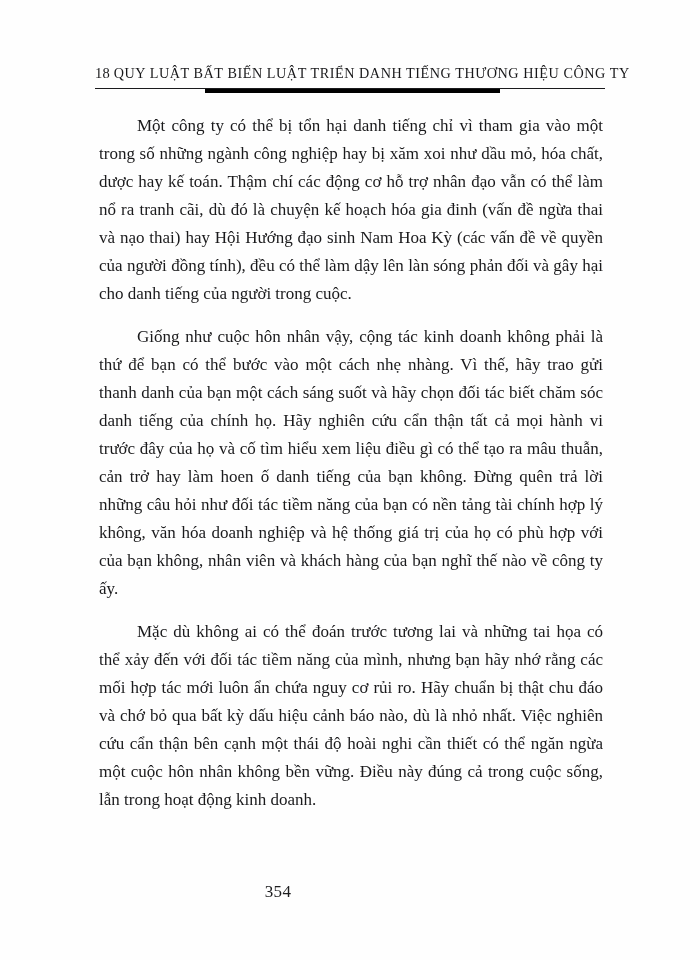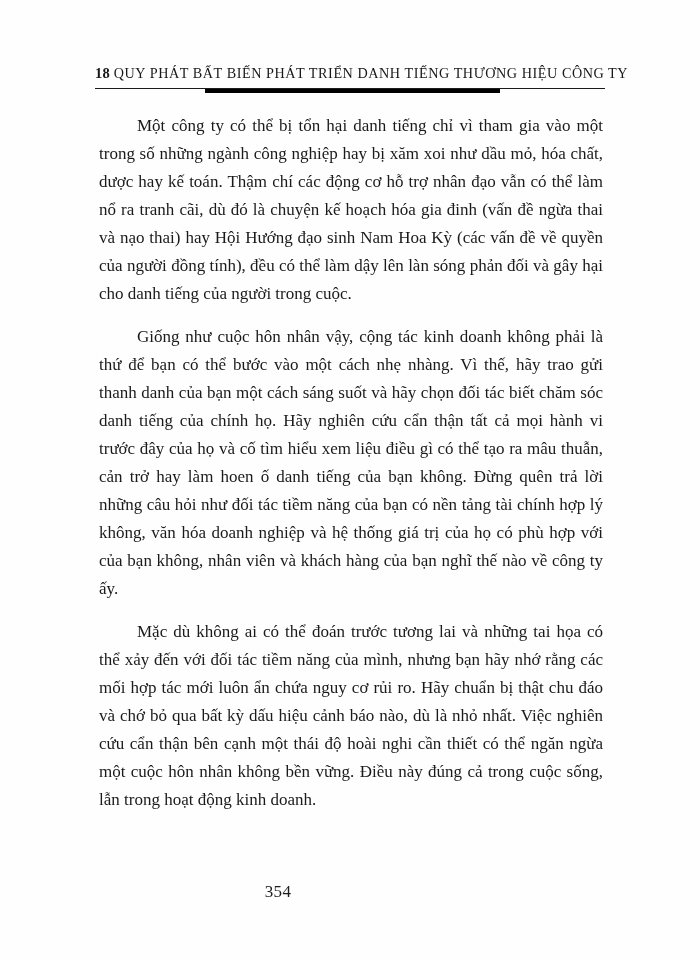--- a/index.html
+++ b/index.html
@@ -34,21 +34,21 @@
   #running-head-text {
     font-family: "Liberation Serif", "DejaVu Serif", serif;
     font-size: 12.5px;
     letter-spacing: 0.55px;
     color: #18181a;
     white-space: nowrap;
     display: inline-block;
     line-height: 1.15;
   }
   #running-head-text .chapnum {
-    font-weight: bold;
+    font-weight: normal;
     font-size: 14.5px;
     letter-spacing: 0.2px;
   }
   #running-head-text .smallcaps {
     font-variant: small-caps;
     font-size: 14.2px;
   }
 
   
   #header-rule {
@@ -112,21 +112,21 @@
     letter-spacing: 0.4px;
   }
 </style>
 </head>
 <body>
 
 <div id="page">
 
   <div id="running-head">
     <div id="running-head-text">
-      <span class="chapnum">18&nbsp;</span><span class="smallcaps">QUY PHÁT BẤT BIẾN PHÁT TRIỂN DANH TIẾNG THƯƠNG HIỆU CÔNG TY</span>
+      <span class="chapnum">18&nbsp;</span><span class="smallcaps">QUY LUẬT BẤT BIẾN LUẬT TRIỂN DANH TIẾNG THƯƠNG HIỆU CÔNG TY</span>
     </div>
   </div>
 
   <div id="header-rule">
     <div class="thin-line"></div>
     <div class="thick-bar"></div>
   </div>
 
   <div id="body-text">
     <p class="para">Một công ty có thể bị tổn hại danh tiếng chỉ vì tham gia vào một trong số những ngành công nghiệp hay bị xăm xoi như dầu mỏ, hóa chất, dược hay kế toán. Thậm chí các động cơ hỗ trợ nhân đạo vẫn có thể làm nổ ra tranh cãi, dù đó là chuyện kế hoạch hóa gia đinh (vấn đề ngừa thai và nạo thai) hay Hội Hướng đạo sinh Nam Hoa Kỳ (các vấn đề về quyền của người đồng tính), đều có thể làm dậy lên làn sóng phản đối và gây hại cho danh tiếng của người trong cuộc.</p>

